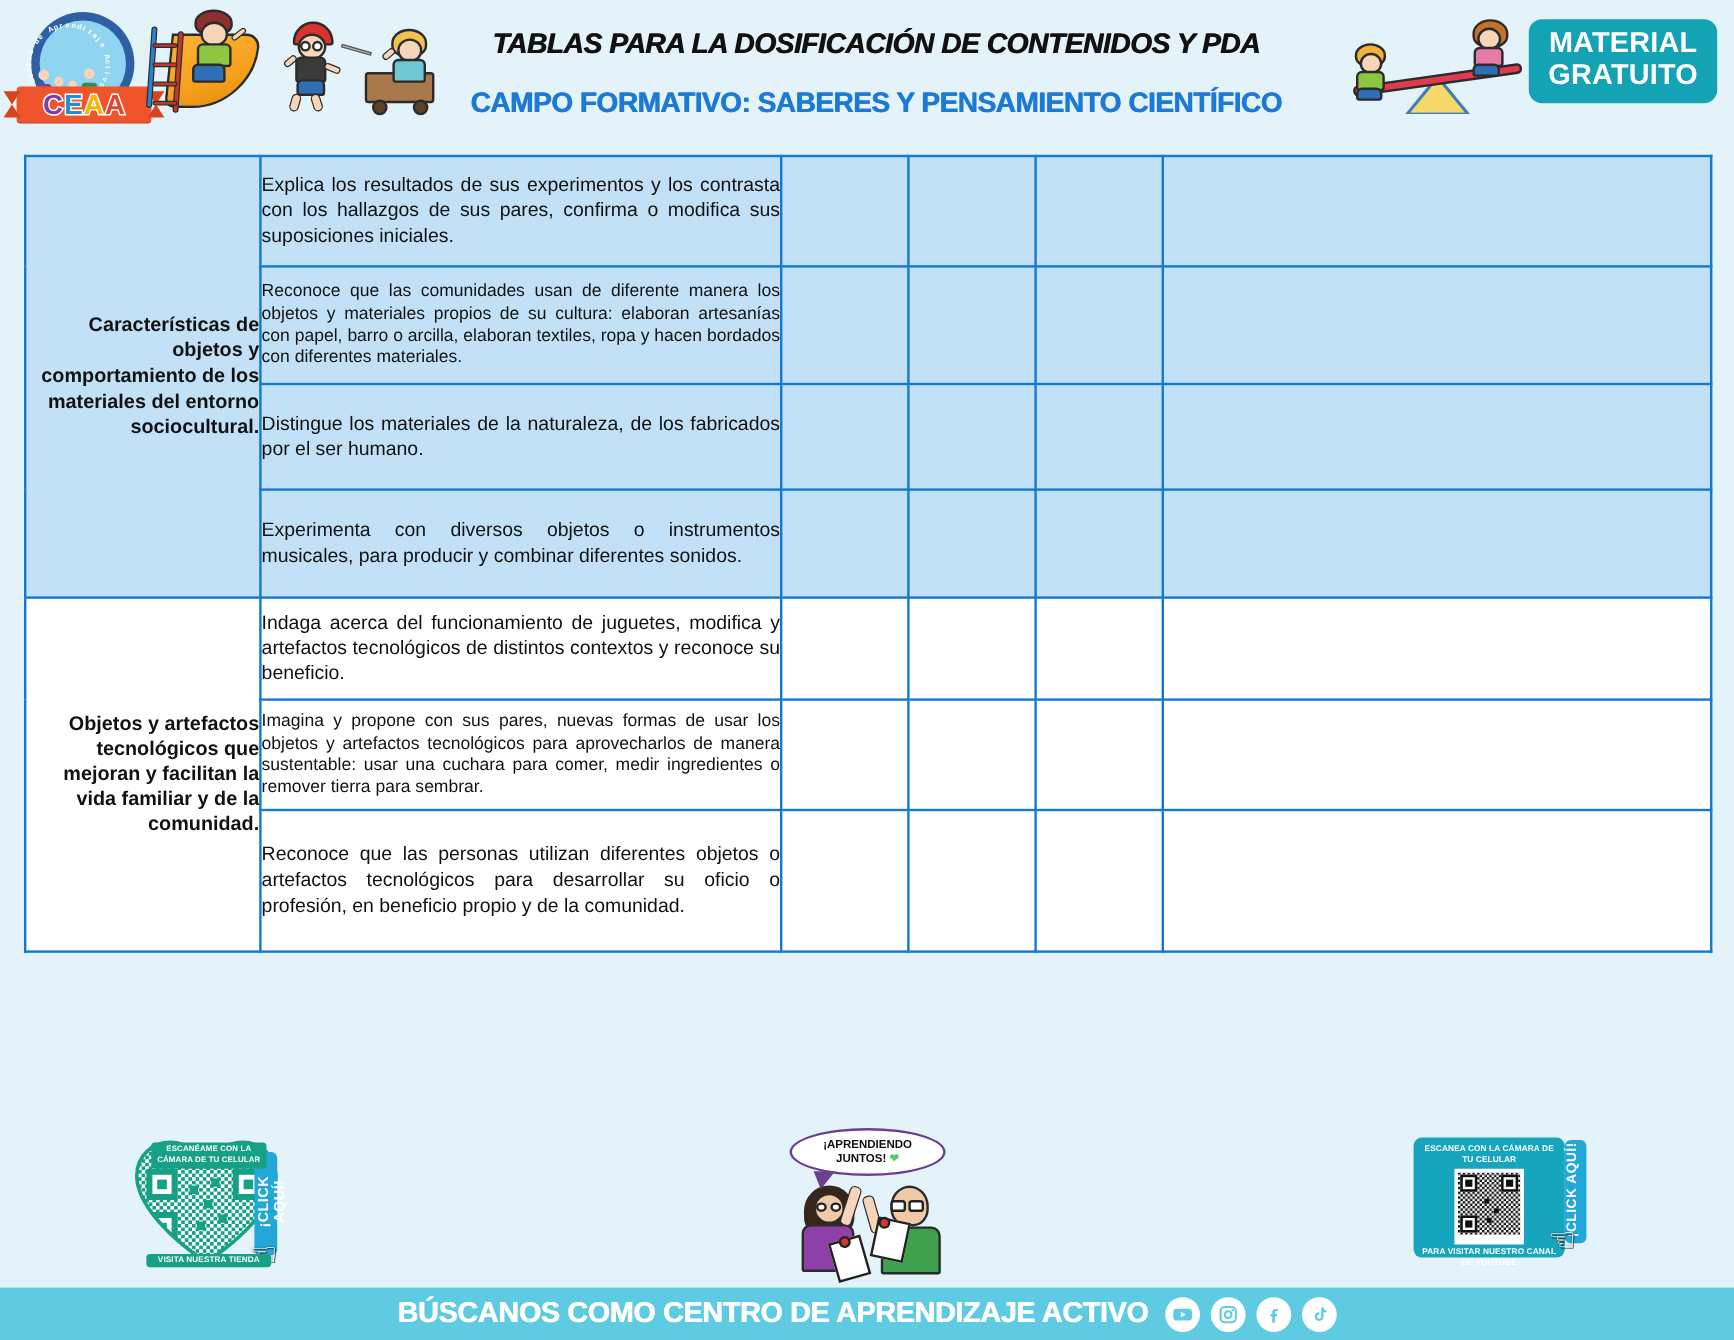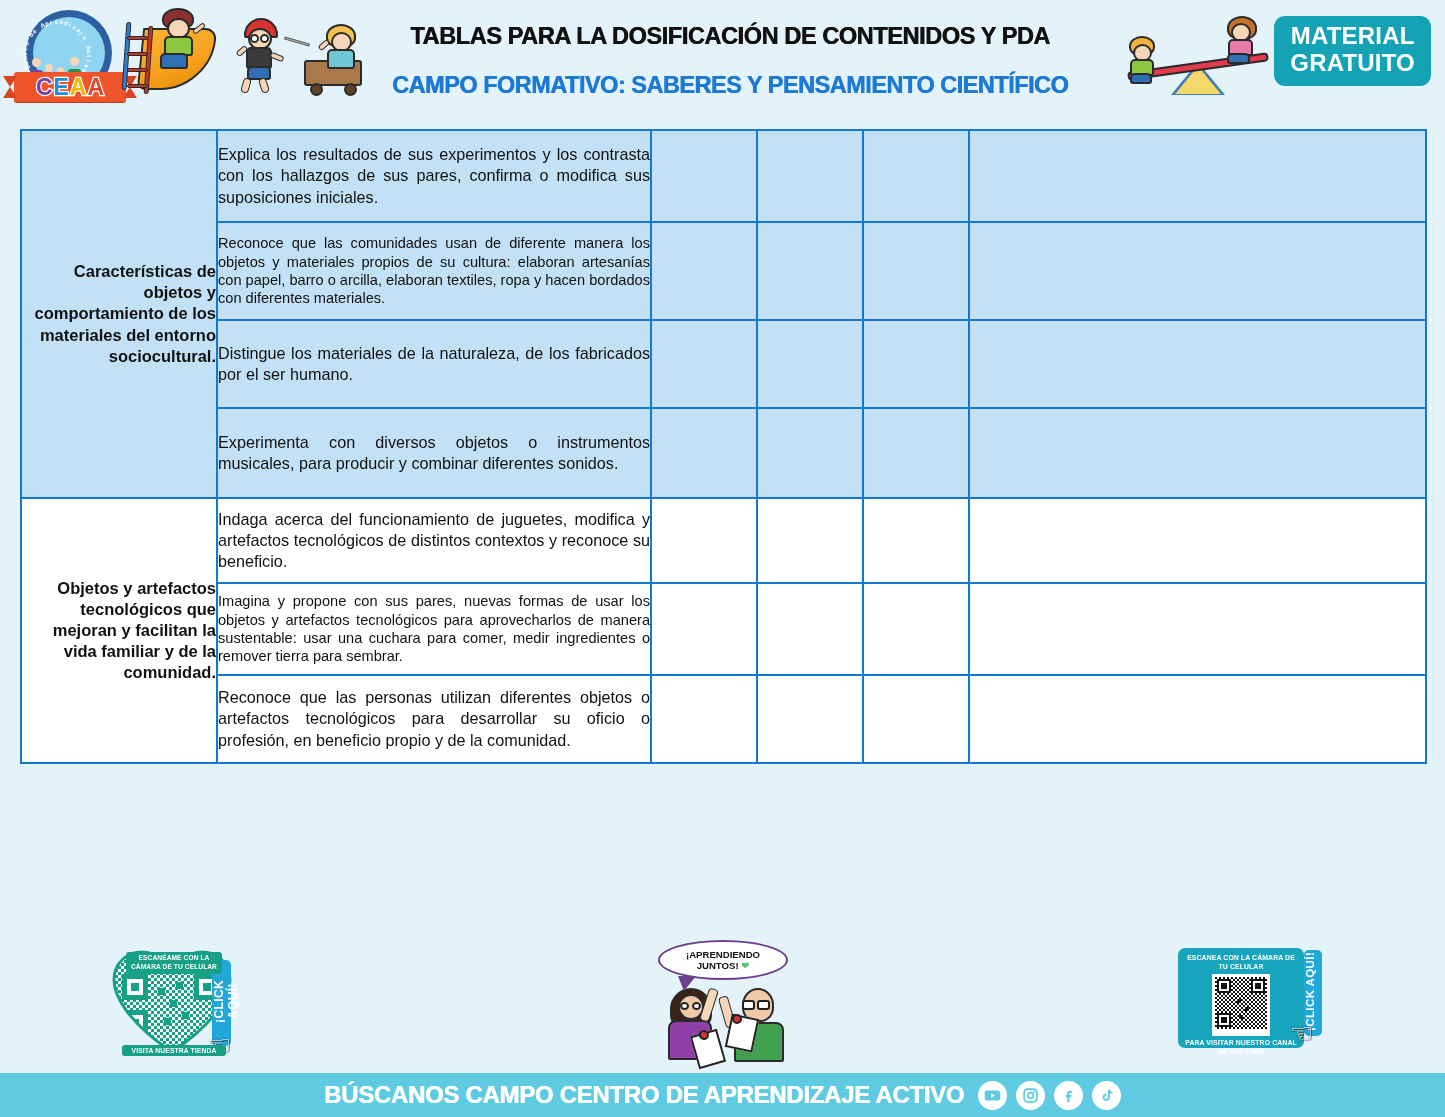--- a/index.html
+++ b/index.html
@@ -167,20 +167,21 @@
     width: 780px;
     text-align: center;
   }
   .title-main {
     font-size: 23.5px;
     font-weight: 800;
     color: #111;
     letter-spacing: -0.4px;
     line-height: 1.25;
     text-shadow: .6px 0 0 #111;
+    font-style: italic;
   }
   .title-campo {
     margin-top: 21px;
     font-size: 23.5px;
     font-weight: 800;
     color: #1c7ad6;
     letter-spacing: -0.5px;
     text-shadow: .6px 0 0 #1c7ad6;
   }
 
@@ -244,21 +245,21 @@
   .sec-blue td { background: #c2e1f6; }
   .sec-white td { background: #ffffff; }
 
   
   .r1 td { height: 92px; }
   .r2 td { height: 98px; }
   .r3 td { height: 88px; }
   .r4 td { height: 90px; }
   .r5 td { height: 85px; }
   .r6 td { height: 92px; }
-  .r7 td { height: 88px; }
+  .r7 td { height: 118px; }
 
   
   .footer-zone {
     position: absolute;
     left: 0;
     top: 930px;
     width: 100%;
     height: 145px;
   }
 
@@ -661,21 +662,21 @@
         </svg>
       </div>
       <div class="yt-cap" style="margin-top:2px;">PARA VISITAR NUESTRO CANAL DE YOUTUBE</div>
     </div>
     <div class="click-tab" style="left:126px; top:2px; width:18px; height:86px; font-size:11.5px; padding-top:4px;">¡CLICK AQUÍ!</div>
     <span class="hand-cursor" style="left:112px; top:70px;">☜</span>
   </div>
 </div>
 
 <div class="bottom-bar">
-  <span class="bottom-text">BÚSCANOS CAMPO CENTRO DE APRENDIZAJE ACTIVO</span>
+  <span class="bottom-text">BÚSCANOS COMO CENTRO DE APRENDIZAJE ACTIVO</span>
   <span class="social-row">
     <span class="soc">
       <svg width="17" height="17" viewBox="0 0 24 24">
           <rect x="1" y="5" width="22" height="14" rx="4" fill="#5ecbe3"></rect>
           <polygon points="10,9 16,12 10,15" fill="#fff"></polygon>
         </svg>
     </span>
     <span class="soc">
       <svg width="17" height="17" viewBox="0 0 24 24">
           <rect x="3" y="3" width="18" height="18" rx="5" fill="none" stroke="#5ecbe3" stroke-width="2.4"></rect>

